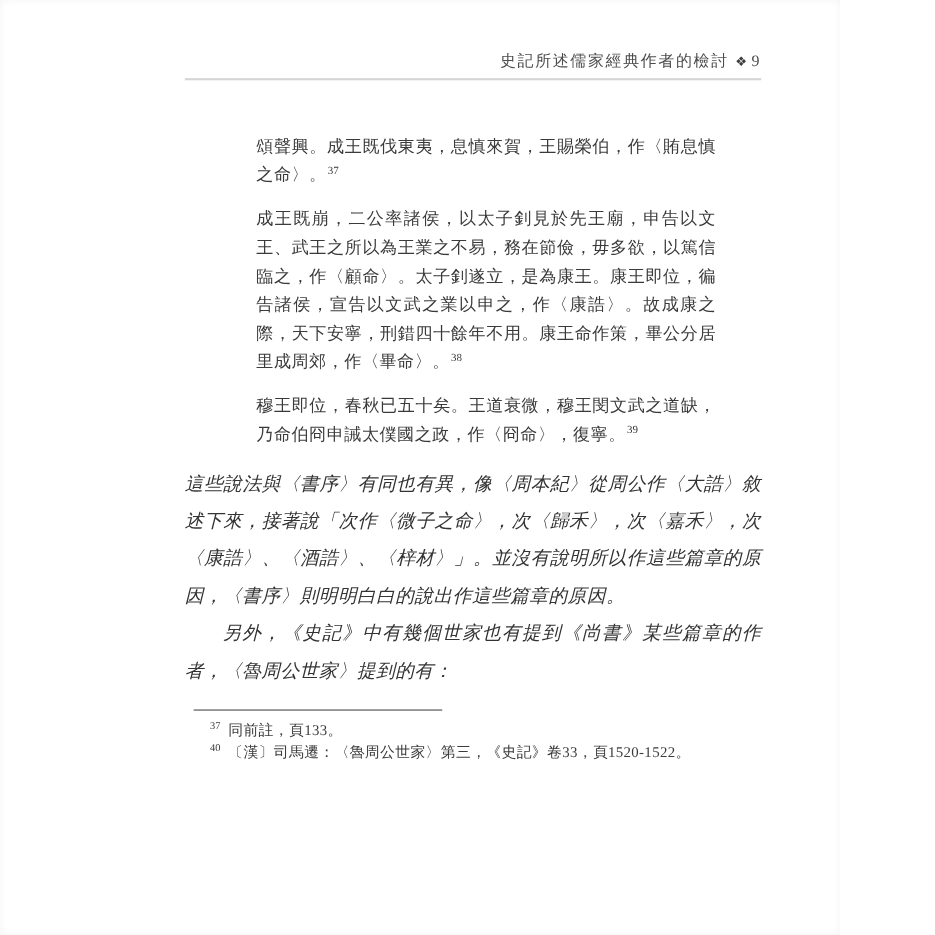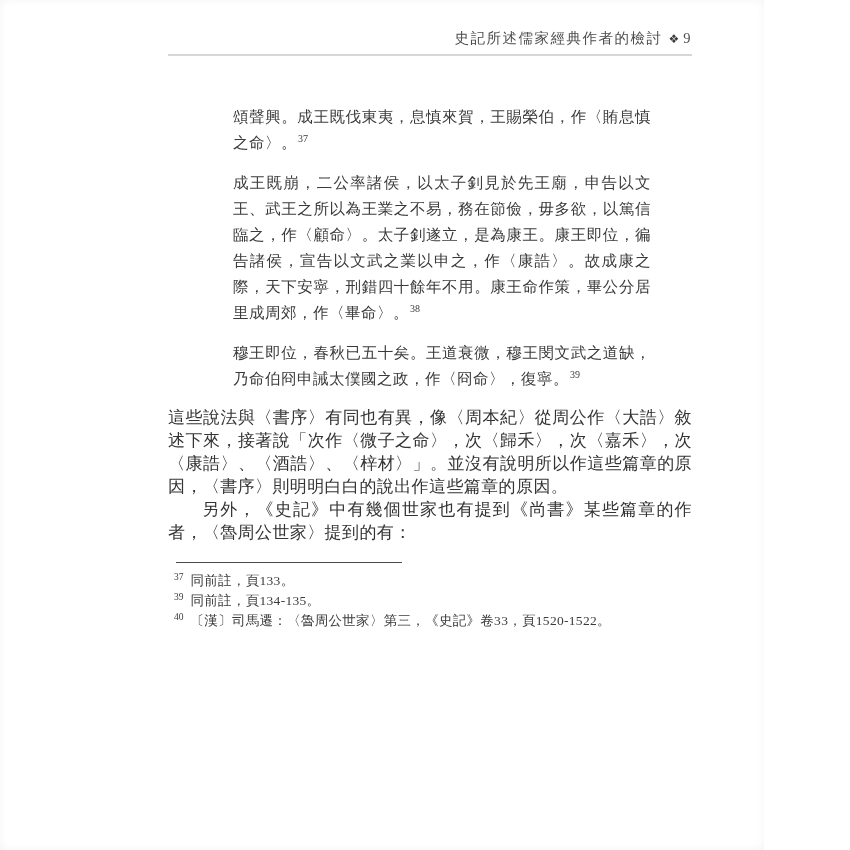--- a/index.html
+++ b/index.html
@@ -2,21 +2,21 @@
 <html><head>
 <meta charset="utf-8">
 <style>
   html, body { margin: 0; padding: 0; background: #ffffff; }
   .page {
     position: relative;
     width: 764px;
     height: 850px;
     background: #ffffff;
     box-sizing: border-box;
-    padding: 28px 158px 0 168px;
+    padding: 46px 158px 0 168px;
     overflow: hidden;
     font-family: "Liberation Serif", "DejaVu Serif", serif;
     color: #373737;
     box-shadow: inset 0 0 8px rgba(0,0,0,0.05);
   }
   .content { width: 524px; }
 
   
   .running-head {
     display: flex;
@@ -57,37 +57,38 @@
     vertical-align: super;
     line-height: 0;
     margin-left: 1px;
     color: #3a3a3a;
   }
 
   
   .body-para {
     margin: 14px 0 0 0;
     font-size: 17px;
-    line-height: 23px;
+    line-height: 34px;
     letter-spacing: 0.4px;
     text-align: justify;
     text-justify: inter-ideograph;
     color: #333333;
+    font-style: italic;
   }
   .body-para + .body-para { margin-top: 0; }
   .body-para.indent { text-indent: 2em; }
 
   
   .footnote-rule {
     width: 226px;
     border: 0;
     border-top: 1.5px solid #4a4a4a;
     margin: 18px 0 8px 8px;
   }
-  .footnotes { margin-left: 6px; }
+  .footnotes { margin-left: 23px; }
   .footnote {
     font-size: 13.5px;
     line-height: 20px;
     letter-spacing: 0.3px;
     color: #3b3b3b;
     text-align: left;
   }
   .footnote .fn-ref {
     font-size: 9.5px;
     vertical-align: super;
@@ -117,18 +118,17 @@
 
     <p class="body-para"><span>這些說法與〈書序〉有同也有異，像〈周本紀〉從周公作〈大誥〉敘述下來，接著說「次作〈微子之命〉，次〈歸禾〉，次〈嘉禾〉，次〈康誥〉、〈酒誥〉、〈梓材〉」。並沒有說明所以作這些篇章的原因，〈書序〉則明明白白的說出作這些篇章的原因。</span></p>
 
     <p class="body-para indent"><span>另外，《史記》中有幾個世家也有提到《尚書》某些篇章的作者，〈魯周公世家〉提到的有：</span></p>
 
 
     <hr class="footnote-rule">
 
     <div class="footnotes">
       <div class="footnote"><sup class="fn-ref">37</sup><span>同前註，頁133。</span></div>
-      <div class="footnote"><sup class="fn-ref">39</sup><span>同前註，頁134-135。</span></div>
       <div class="footnote"><sup class="fn-ref">40</sup><span>〔漢〕司馬遷：〈魯周公世家〉第三，《史記》卷33，頁1520-1522。</span></div>
     </div>
 
   </div>
 </div>
 
 </body></html>

